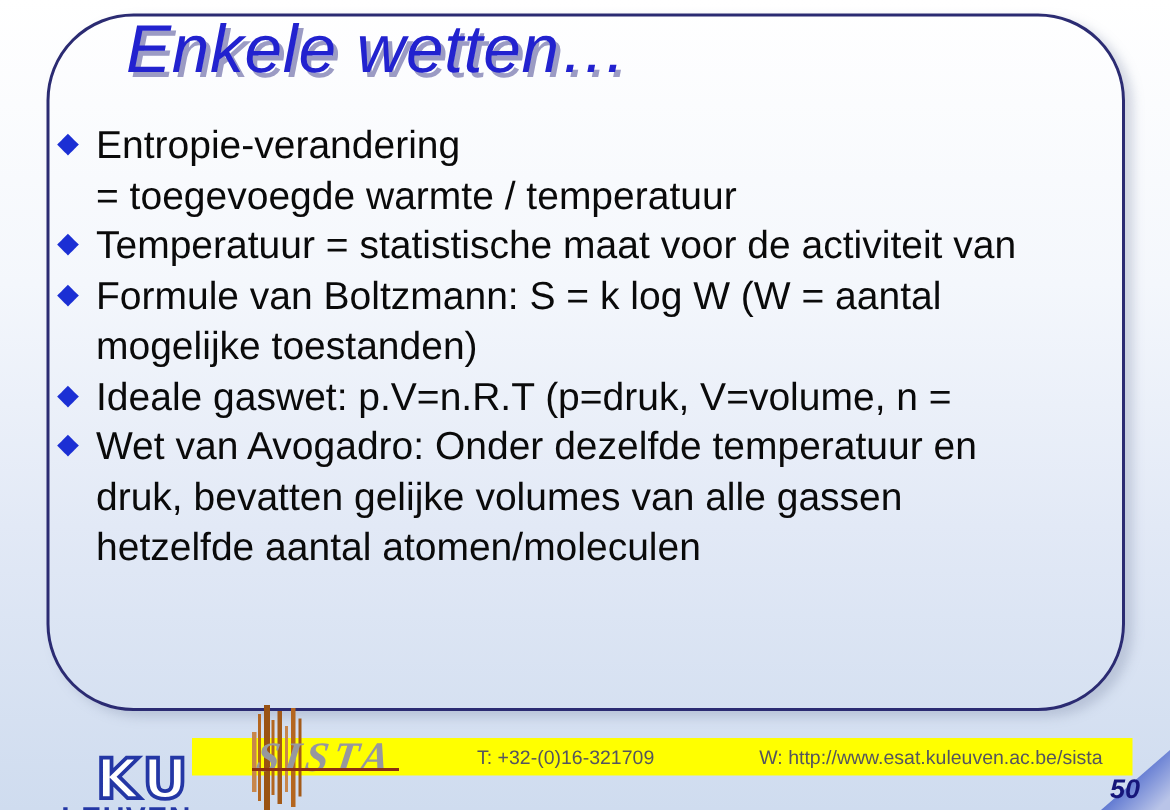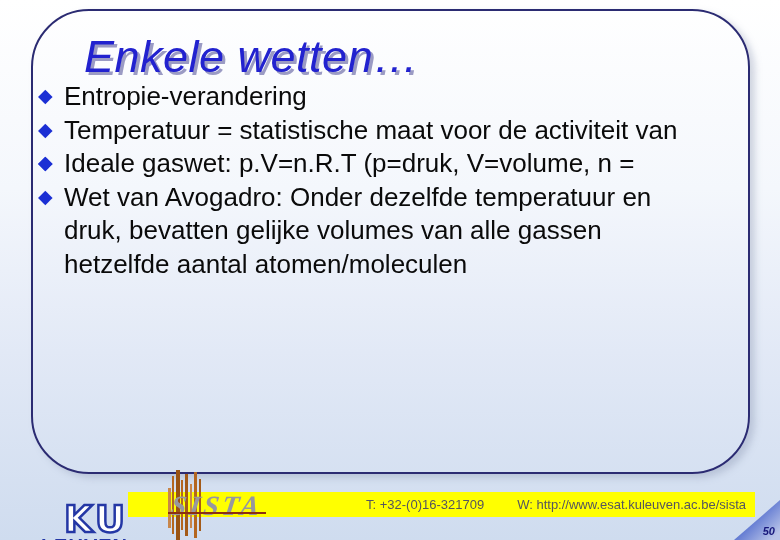--- a/index.html
+++ b/index.html
@@ -8,21 +8,21 @@
     font-family:"Liberation Sans",sans-serif;
     background:linear-gradient(180deg,#ffffff 0%,#f4f7fc 35%,#e2e9f6 65%,#cfdcef 100%);
   }
   .slide-frame{
     position:absolute;left:31px;top:9px;width:715px;height:461px;
     border:2px solid #2b2b72;border-radius:58px;
     box-shadow:5px 4px 7px rgba(130,140,170,0.35);
     background:transparent;
   }
   .title{
-    position:absolute;left:84px;top:32px;
+    position:absolute;left:84px;top:8px;
     font-size:45px;line-height:50px;font-style:italic;letter-spacing:0.5px;
     color:#2222cf;text-shadow:3px 3px 0 #9b9bc4;
     white-space:nowrap;
   }
   .body-text{
     position:absolute;left:38px;top:80px;width:706px;
     font-size:26px;line-height:33.5px;color:#0a0a0a;
   }
   .bullet-item{position:relative;}
   .line{white-space:nowrap;padding-left:26px;}
@@ -38,21 +38,21 @@
     color:#ffffff;-webkit-text-stroke:2.5px #2437a5;
     font-family:"DejaVu Sans",sans-serif;
   }
   .ku-wordmark{
     font-size:20px;line-height:17px;font-weight:bold;letter-spacing:1px;color:#2437a5;
   }
   .contact-bar{
     position:absolute;left:128px;top:492px;width:627px;height:25px;
     background:#ffff00;box-sizing:border-box;
     display:flex;align-items:center;justify-content:flex-end;
-    gap:33px;padding-right:9px;
+    gap:70px;padding-right:20px;
     font-size:13px;color:#55555e;
   }
   .contact-bar span{white-space:nowrap;}
   .sista-logo{position:absolute;left:158px;top:470px;width:120px;height:70px;}
   .sista-stroke{position:absolute;background:#b4661f;}
   .s1{left:10px;top:18px;width:3px;height:40px;background:#c8864a;}
   .s2{left:14px;top:6px;width:2px;height:58px;}
   .s3{left:18px;top:0px;width:4px;height:70px;background:#9a5312;}
   .s4{left:23px;top:10px;width:2px;height:50px;}
   .s5{left:27px;top:4px;width:3px;height:62px;background:#a35a18;}
@@ -64,42 +64,45 @@
     font-family:"Liberation Serif",serif;font-style:italic;font-weight:bold;
     font-size:28px;letter-spacing:3px;color:#97979f;transform:skewX(-8deg);
   }
   .sista-strike{position:absolute;left:10px;top:42px;width:98px;height:2px;background:#8b2f10;}
   .page-wedge{
     position:absolute;right:0;bottom:0;width:46px;height:40px;
     clip-path:polygon(100% 0,100% 100%,0 100%);
     background:linear-gradient(135deg,#ffffff 0%,#4a66cc 35%,#b9c4e8 90%);
   }
   .page-number{
-    position:absolute;right:5px;bottom:3px;
-    font-size:11px;font-weight:bold;font-style:italic;color:#16167a;
+    position:absolute;right:20px;bottom:3px;
+    font-size:18px;font-weight:bold;font-style:italic;color:#16167a;
   }
 </style>
 </head>
 <body>
 
 <div class="slide-frame"></div>
 
 <div class="title">Enkele wetten…</div>
 
 <div class="body-text">
   <div class="bullet-item">
     <span class="diamond">◆</span>
     <div class="line">Entropie-verandering</div>
+    <div class="line">= toegevoegde warmte / temperatuur</div>
   </div>
   <div class="bullet-item">
     <span class="diamond">◆</span>
     <div class="line">Temperatuur = statistische maat voor de activiteit van</div>
   </div>
   <div class="bullet-item">
     <span class="diamond">◆</span>
+    <div class="line">Formule van Boltzmann: S = k log W (W = aantal</div>
+    <div class="line">mogelijke toestanden)</div>
   </div>
   <div class="bullet-item">
     <span class="diamond">◆</span>
     <div class="line">Ideale gaswet: p.V=n.R.T (p=druk, V=volume, n =</div>
   </div>
   <div class="bullet-item">
     <span class="diamond">◆</span>
     <div class="line">Wet van Avogadro: Onder dezelfde temperatuur en</div>
     <div class="line">druk, bevatten gelijke volumes van alle gassen</div>
     <div class="line">hetzelfde aantal atomen/moleculen</div>

